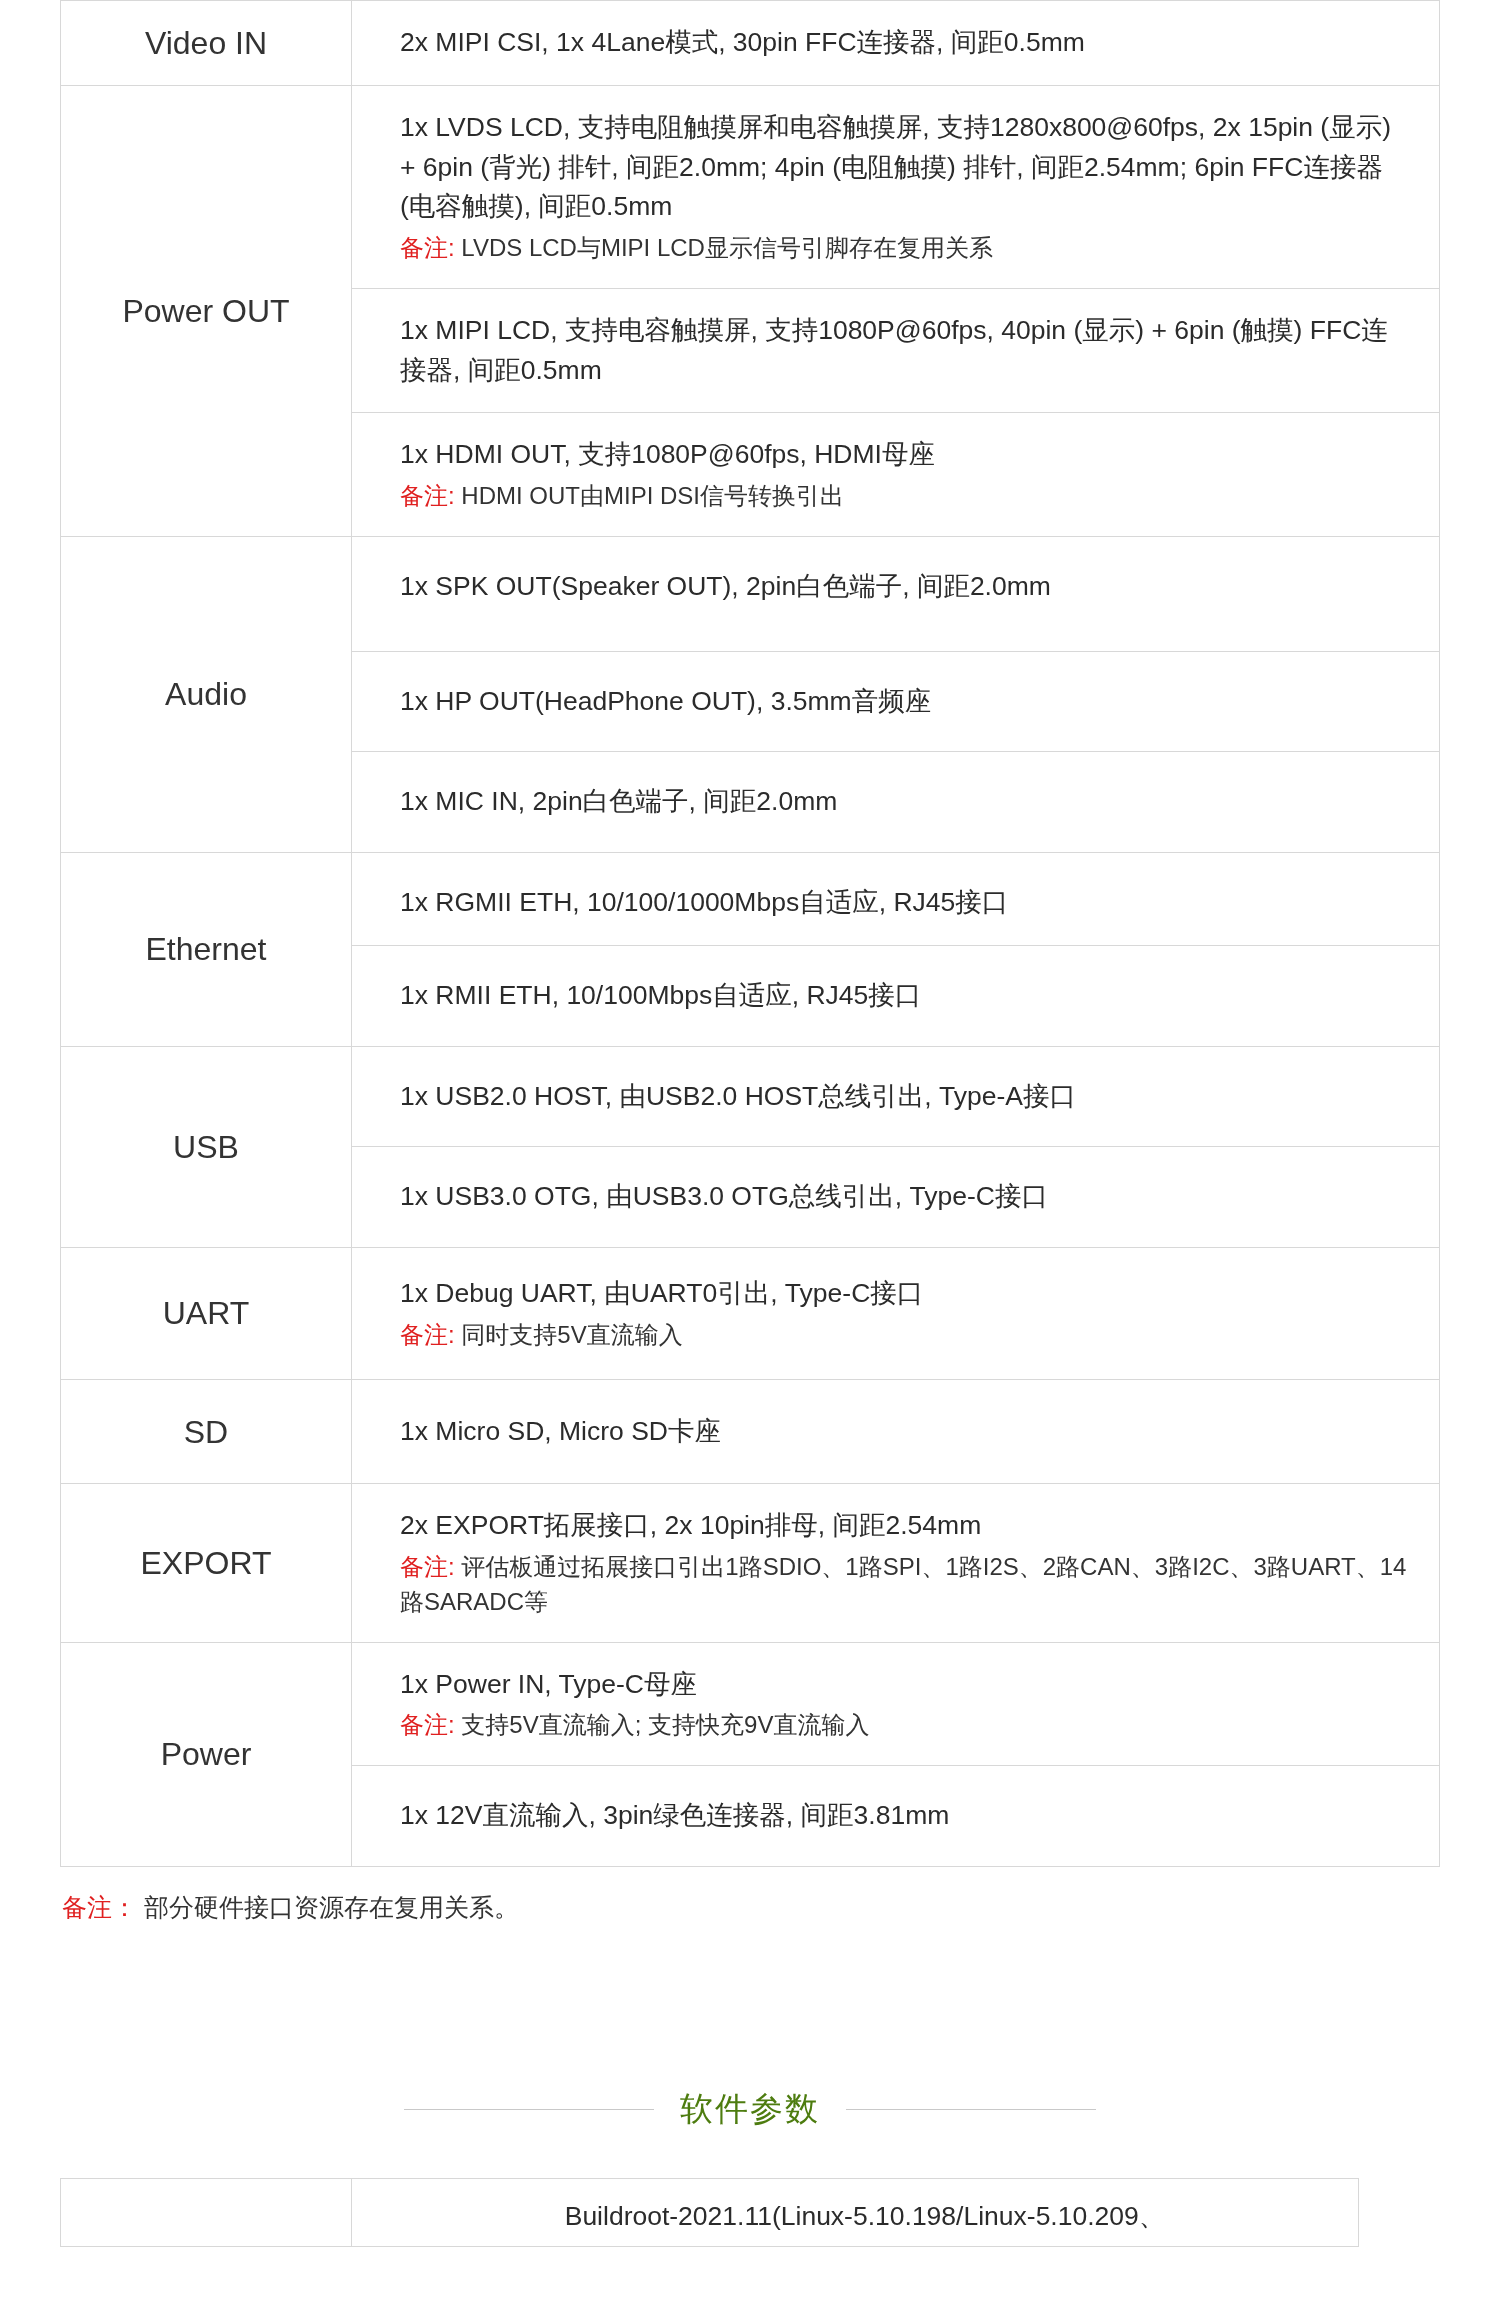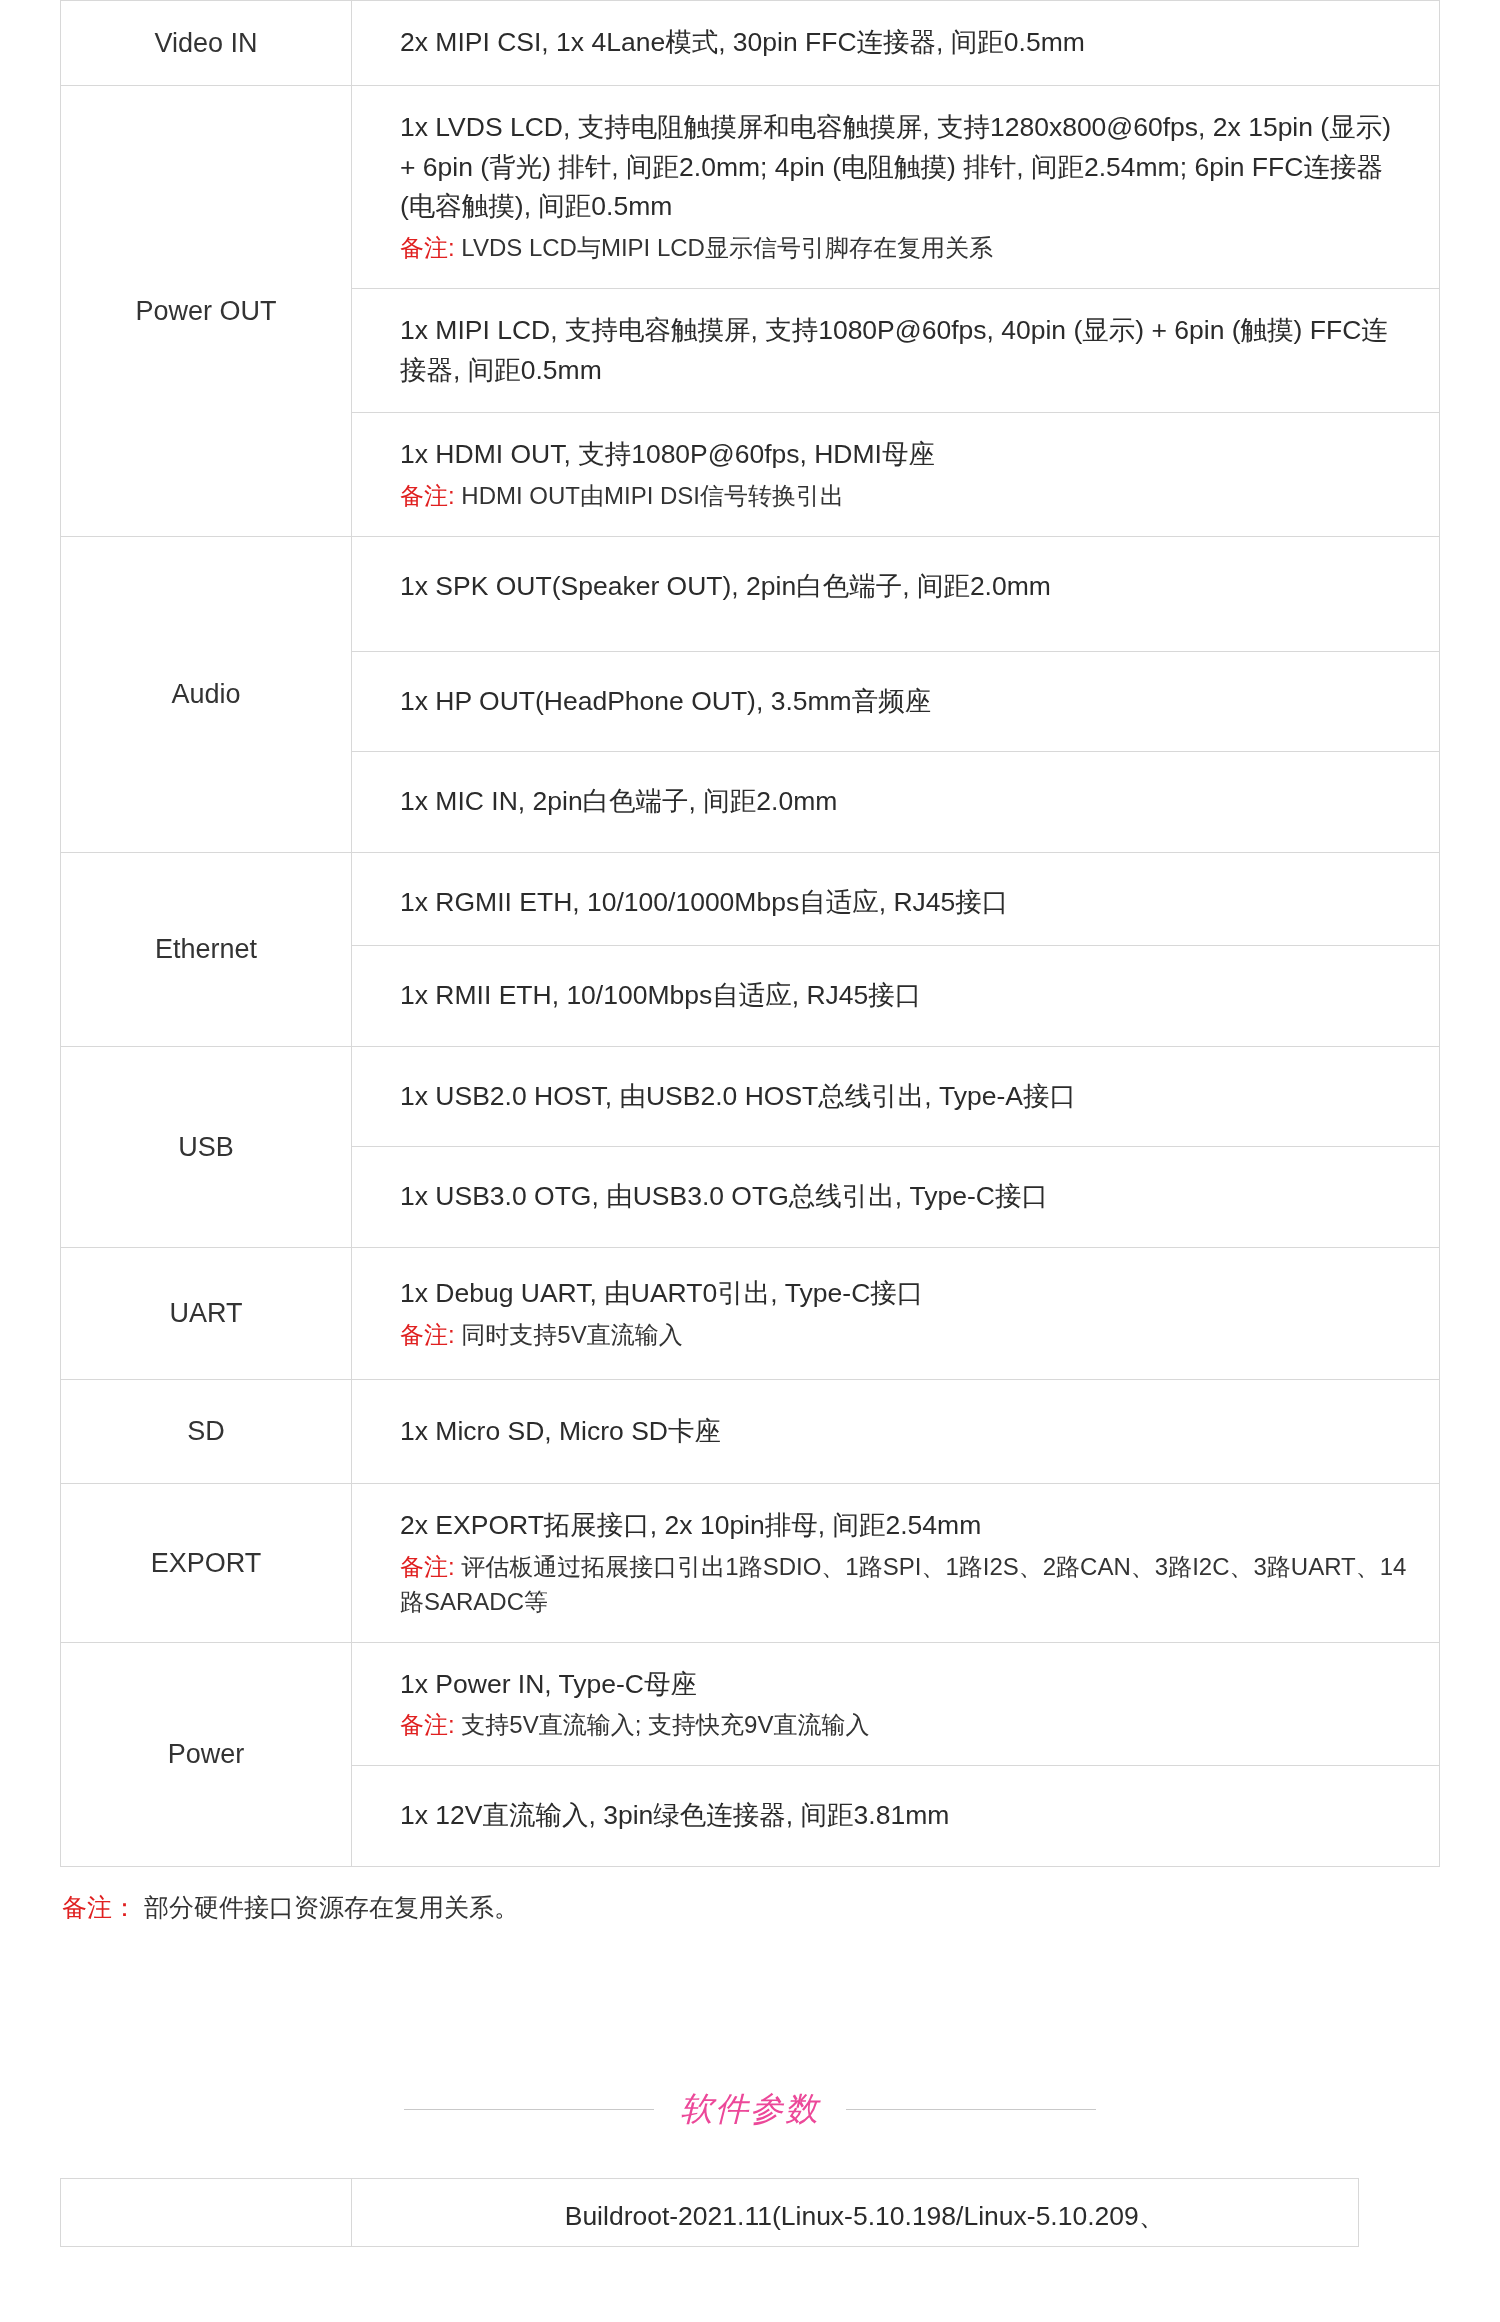--- a/index.html
+++ b/index.html
@@ -25,21 +25,21 @@
     table-layout: fixed;
   }
   table.spec td {
     border: 1px solid #d8d8d8;
     vertical-align: middle;
     padding: 0;
   }
   td.cat {
     width: 290px;
     text-align: center;
-    font-size: 27px;
+    font-size: 32px;
     color: #333;
     padding: 10px 6px;
     line-height: 1.5;
   }
   td.val {
     padding: 0;
   }
   .row-inner {
     border-bottom: 1px solid #d8d8d8;
     padding: 22px 28px 22px 48px;
@@ -79,23 +79,22 @@
     margin-top: 160px;
     margin-bottom: 46px;
   }
   .section-head .rule {
     width: 250px;
     height: 1px;
     background: #c9c9c9;
   }
   .section-head .title {
     font-size: 33px;
-    color: #ec4899;
+    color: #4d7c0f;
     letter-spacing: 2px;
-    font-style: italic;
   }
   table.soft {
     border-collapse: collapse;
     width: 1299px;
     table-layout: fixed;
   }
   table.soft td {
     border: 1px solid #d8d8d8;
     vertical-align: top;
     padding: 0;

